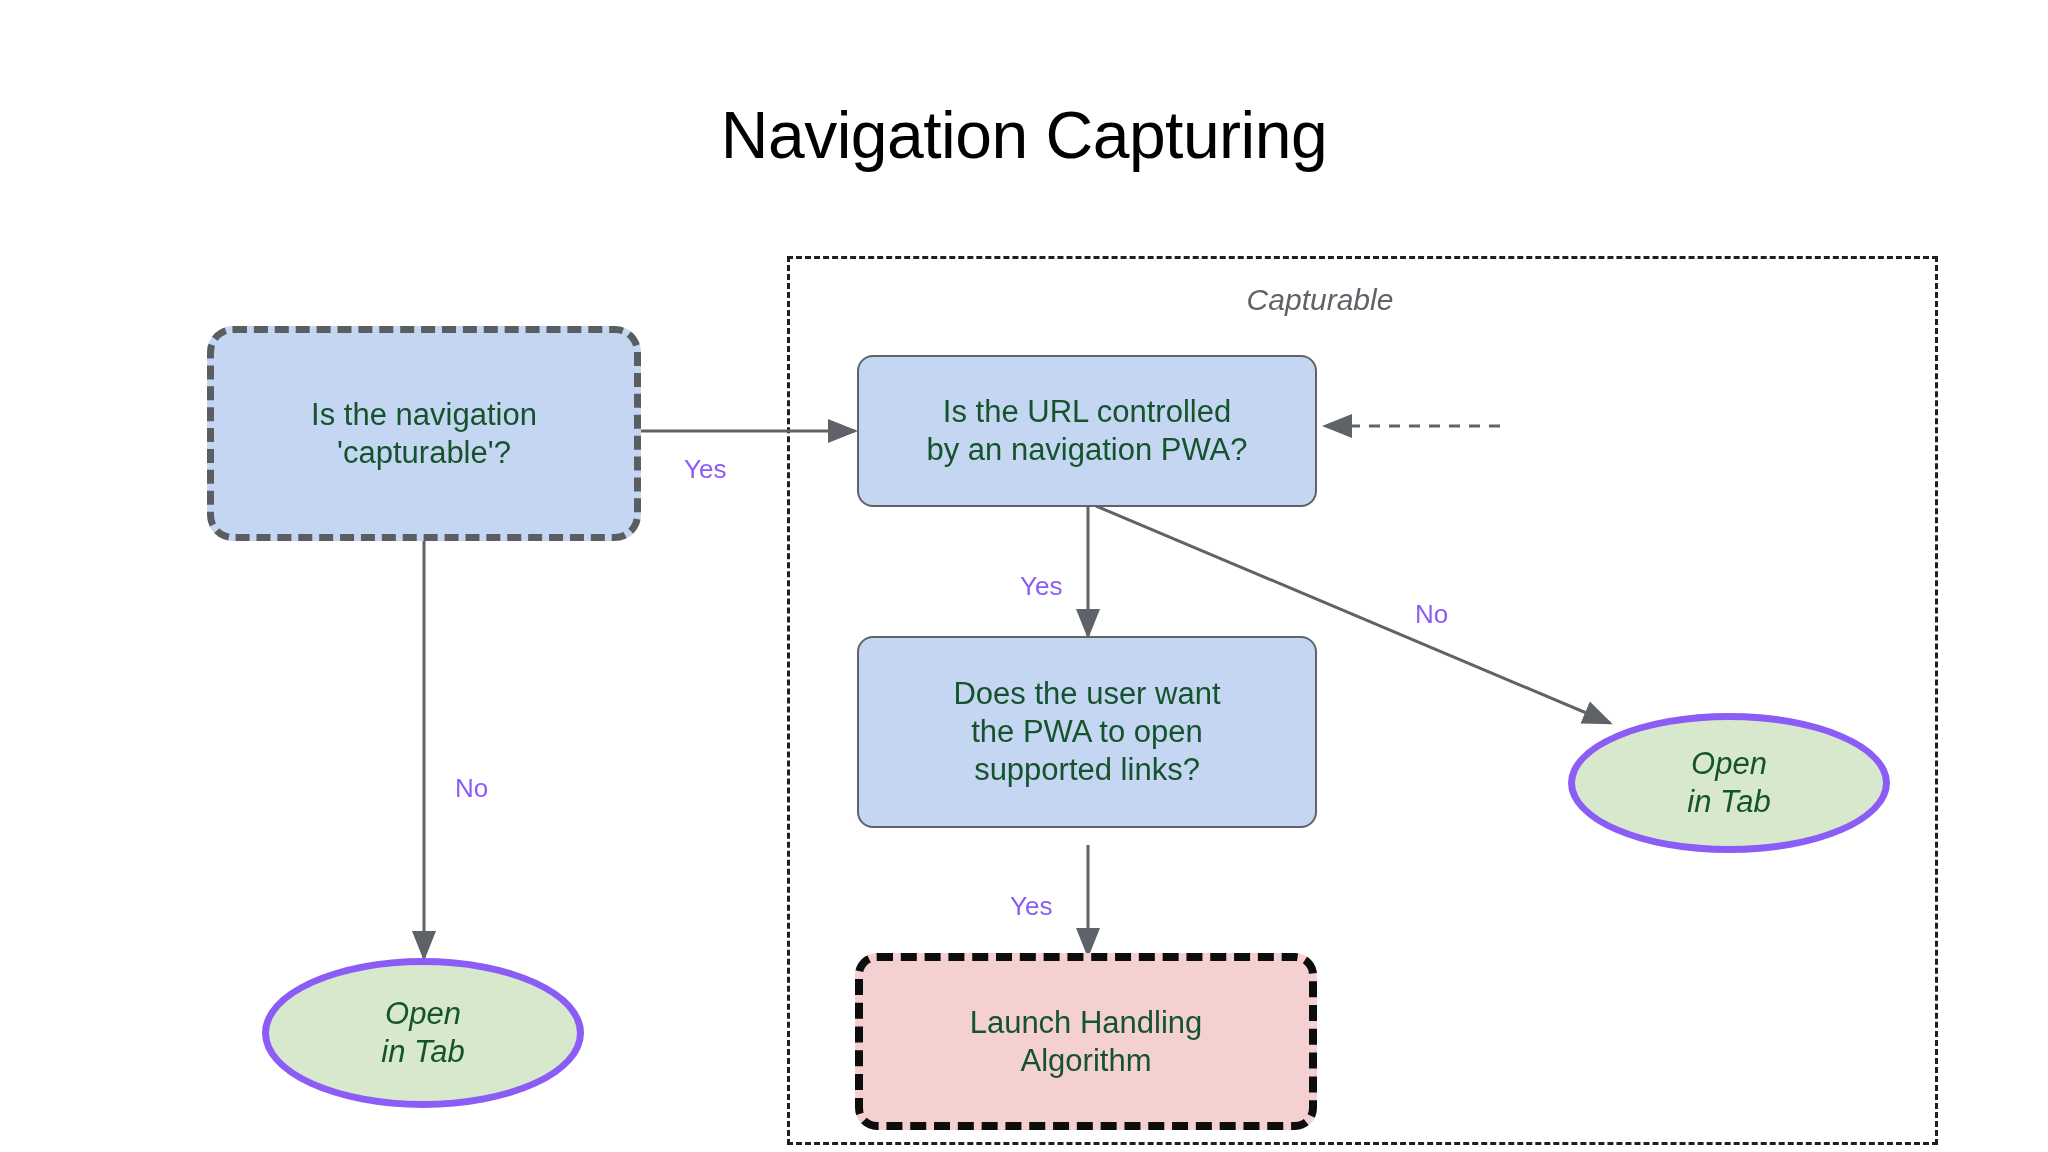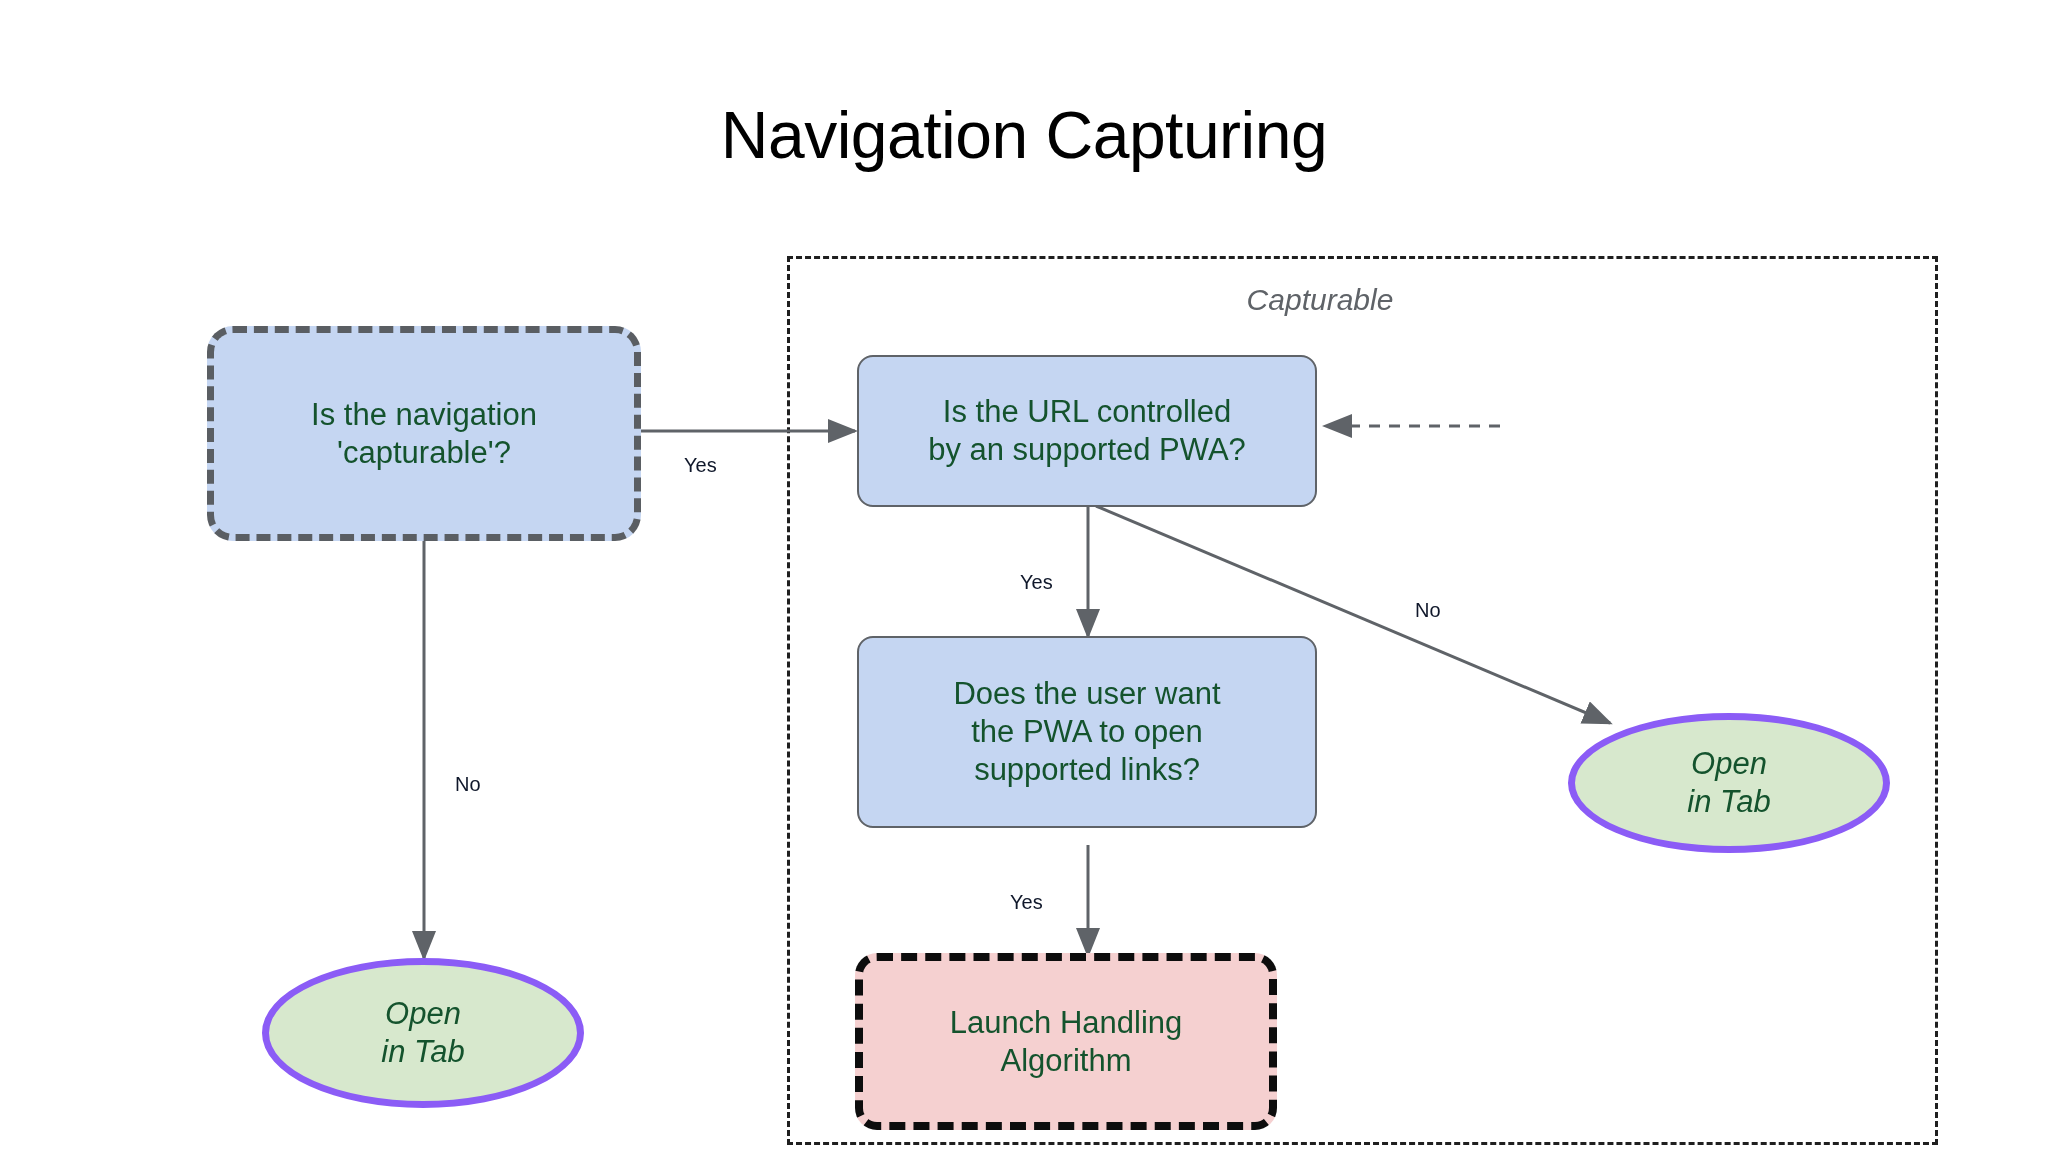--- a/index.html
+++ b/index.html
@@ -85,22 +85,22 @@
   }
   .node-ellipse {
     background: #d7e8cd;
     border: 7px solid #8b5cf6;
     border-radius: 50%;
     font-style: italic;
   }
   
   .edge-label {
     position: absolute;
-    font-size: 20px;
-    color: #0f172a;
+    font-size: 26px;
+    color: #8b5cf6;
     white-space: nowrap;
   }
 </style>
 </head>
 <body>
 
 <div id="canvas">
 
   <div id="title">Navigation Capturing</div>
 
@@ -137,28 +137,28 @@
   <div class="edge-label" style="left:1020px; top:543px;">Yes</div>
 
   <div class="edge-label" style="left:1415px; top:571px;">No</div>
 
   <div class="edge-label" style="left:1010px; top:863px;">Yes</div>
 
   <div class="node node-blue-dashed" style="left:207px; top:298px; width:434px; height:215px;">Is the navigation
 'capturable'?</div>
 
   <div class="node node-blue" style="left:857px; top:327px; width:460px; height:152px;">Is the URL controlled
-by an supported PWA?</div>
+by an navigation PWA?</div>
 
 
   <div class="node node-blue" style="left:857px; top:608px; width:460px; height:192px;">Does the user want
 the PWA to open
 supported links?</div>
 
-  <div class="node node-pink-dashed" style="left:855px; top:925px; width:422px; height:177px;">Launch Handling
+  <div class="node node-pink-dashed" style="left:855px; top:925px; width:462px; height:177px;">Launch Handling
 Algorithm</div>
 
   <div class="node node-ellipse" style="left:262px; top:930px; width:322px; height:150px;">Open
 in Tab</div>
 
   <div class="node node-ellipse" style="left:1568px; top:685px; width:322px; height:140px;">Open
 in Tab</div>
 
 </div>
 

